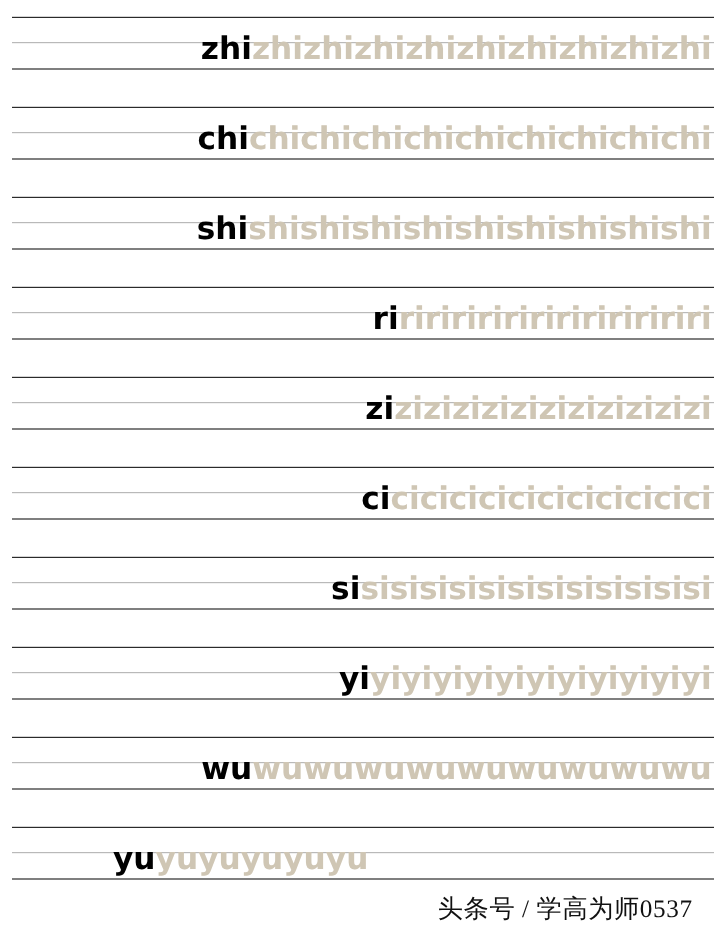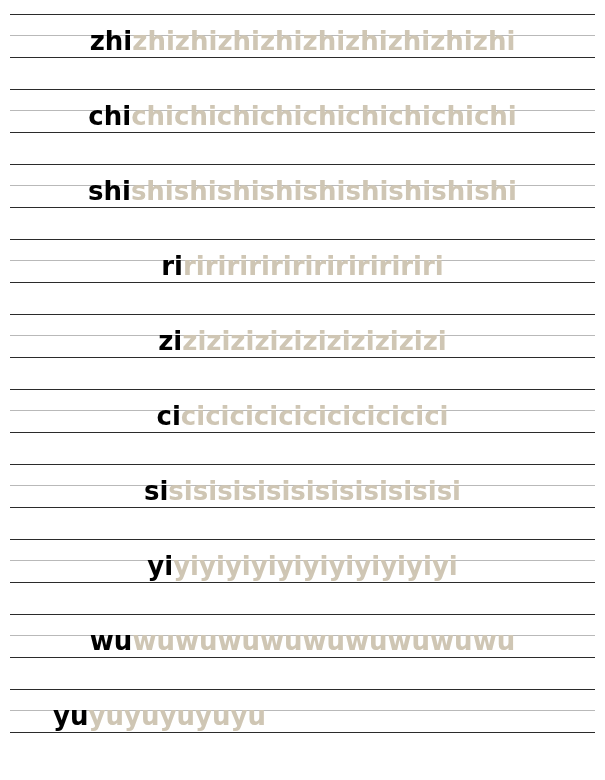--- a/index.html
+++ b/index.html
@@ -47,21 +47,21 @@
   .lines .ln.l3 { top: 43px; }
 
   .glyphs {
     position: absolute;
     left: 10px;
     right: 10px;
     top: 14px;
     height: 54px;
     display: flex;
     align-items: center;
-    justify-content: center;
+    justify-content: flex-end;
     box-sizing: border-box;
     padding: 0 2px;
   }
   .g {
     font-family: "DejaVu Sans", sans-serif;
     font-size: 26px;
     line-height: 40px;
     letter-spacing: 0px;
     white-space: nowrap;
   }
@@ -299,14 +299,17 @@
     <div class="glyphs" style="right: 296px;">
       <span class="g solid">yu</span>
       <span class="g trace">yu</span>
       <span class="g trace">yu</span>
       <span class="g trace">yu</span>
       <span class="g trace">yu</span>
       <span class="g trace">yu</span>
     </div>
   </div>
 
+  <div class="watermark">
+    <span class="wm-text">头条号 / 学高为师0537</span>
+  </div>
 
 </div>
 
 </body></html>

